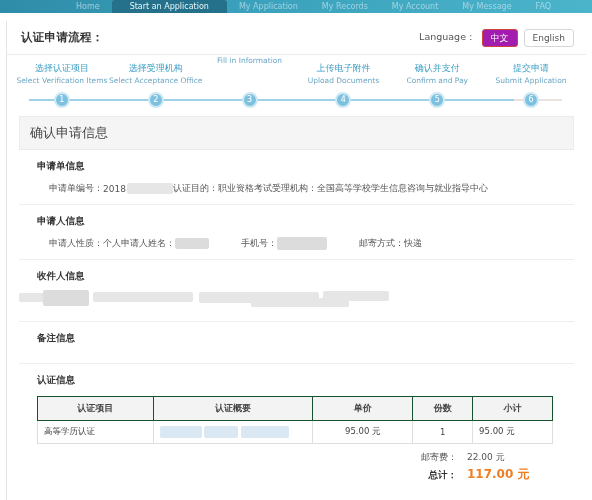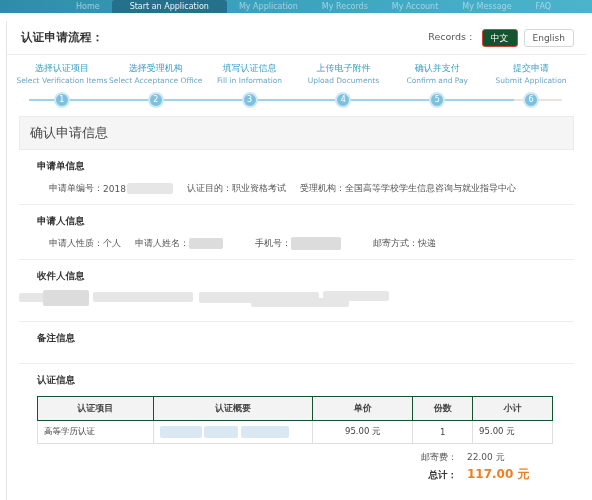--- a/index.html
+++ b/index.html
@@ -39,21 +39,21 @@
     display:flex; align-items:center; justify-content:space-between;
     border-bottom:1px solid #ececec;
   }
   .page-title { font-size:11.5px; font-weight:bold; color:#333; letter-spacing:.3px; }
   .lang-wrap { display:flex; align-items:center; gap:6px; }
   .lang-label { font-size:9.5px; color:#555; }
   .lang-btn {
     font-size:9px; padding:2px 8px; border-radius:3px; line-height:12px;
     border:1px solid #d6d6d6; background:#fff; color:#555; cursor:pointer;
   }
-  .lang-btn.on { background:#14532d; border-color:#d0423e; color:#fff; }
+  .lang-btn.on { background:#a21caf; border-color:#d0423e; color:#fff; }
 
   
   .steps { position:relative; height:55px; padding:0 8px; }
   .steps-row { display:flex; }
   .step { flex:1; text-align:center; }
   .step-cn { font-size:9px; color:#3b9fc4; line-height:14px; margin-top:6px; white-space:nowrap; }
   .step-en { font-size:7.5px; color:#6aa6c4; line-height:12px; white-space:nowrap; }
 
   .rail { position:relative; height:22px; margin-top:2px; }
   .rail-line {
@@ -76,21 +76,21 @@
 
   
   .content { padding:0 12px; }
   .sec-head {
     background:#f5f5f5; border:1px solid #ebebeb;
     font-size:13px; color:#444; padding:7px 10px; margin-top:6px;
   }
   .block { padding:10px 0 9px 0; border-bottom:1px solid #eeeeee; }
   .block-title { font-size:9.5px; font-weight:bold; color:#333; padding-left:18px; }
   .block-row { font-size:9px; color:#555; padding-left:30px; margin-top:9px; display:flex; align-items:center; }
-  .fld { white-space:nowrap; margin-right:14px; display:flex; align-items:center; }
+  .fld { white-space:nowrap; display:flex; align-items:center; }
   .fld.wide { margin-right:32px; }
 
   
   .blob { display:inline-block; background:#dcdcdc; border-radius:2px; vertical-align:middle; }
   .blob.soft { background:#e6e6e6; }
   .blob.blue { background:#d9e8f2; }
 
   .recv-blobs { padding-left:14px; margin-top:7px; height:22px; position:relative; }
   .recv-blobs .blob { position:absolute; }
 
@@ -135,38 +135,37 @@
       <div class="nav-item">My Message</div>
       <div class="nav-item">FAQ</div>
     </div>
   </div>
 
   <div class="frame">
 
     <div class="titlebar">
       <div class="page-title">认证申请流程：</div>
       <div class="lang-wrap">
-        <span class="lang-label">Records：</span>
+        <span class="lang-label">Language：</span>
         <span class="lang-btn on">中文</span>
         <span class="lang-btn">English</span>
       </div>
     </div>
 
     <div class="steps">
       <div class="steps-row">
         <div class="step">
           <div class="step-cn">选择认证项目</div>
           <div class="step-en">Select Verification Items</div>
         </div>
         <div class="step">
           <div class="step-cn">选择受理机构</div>
           <div class="step-en">Select Acceptance Office</div>
         </div>
         <div class="step">
-          <div class="step-cn">填写认证信息</div>
           <div class="step-en">Fill in Information</div>
         </div>
         <div class="step">
           <div class="step-cn">上传电子附件</div>
           <div class="step-en">Upload Documents</div>
         </div>
         <div class="step">
           <div class="step-cn">确认并支付</div>
           <div class="step-en">Confirm and Pay</div>
         </div>

